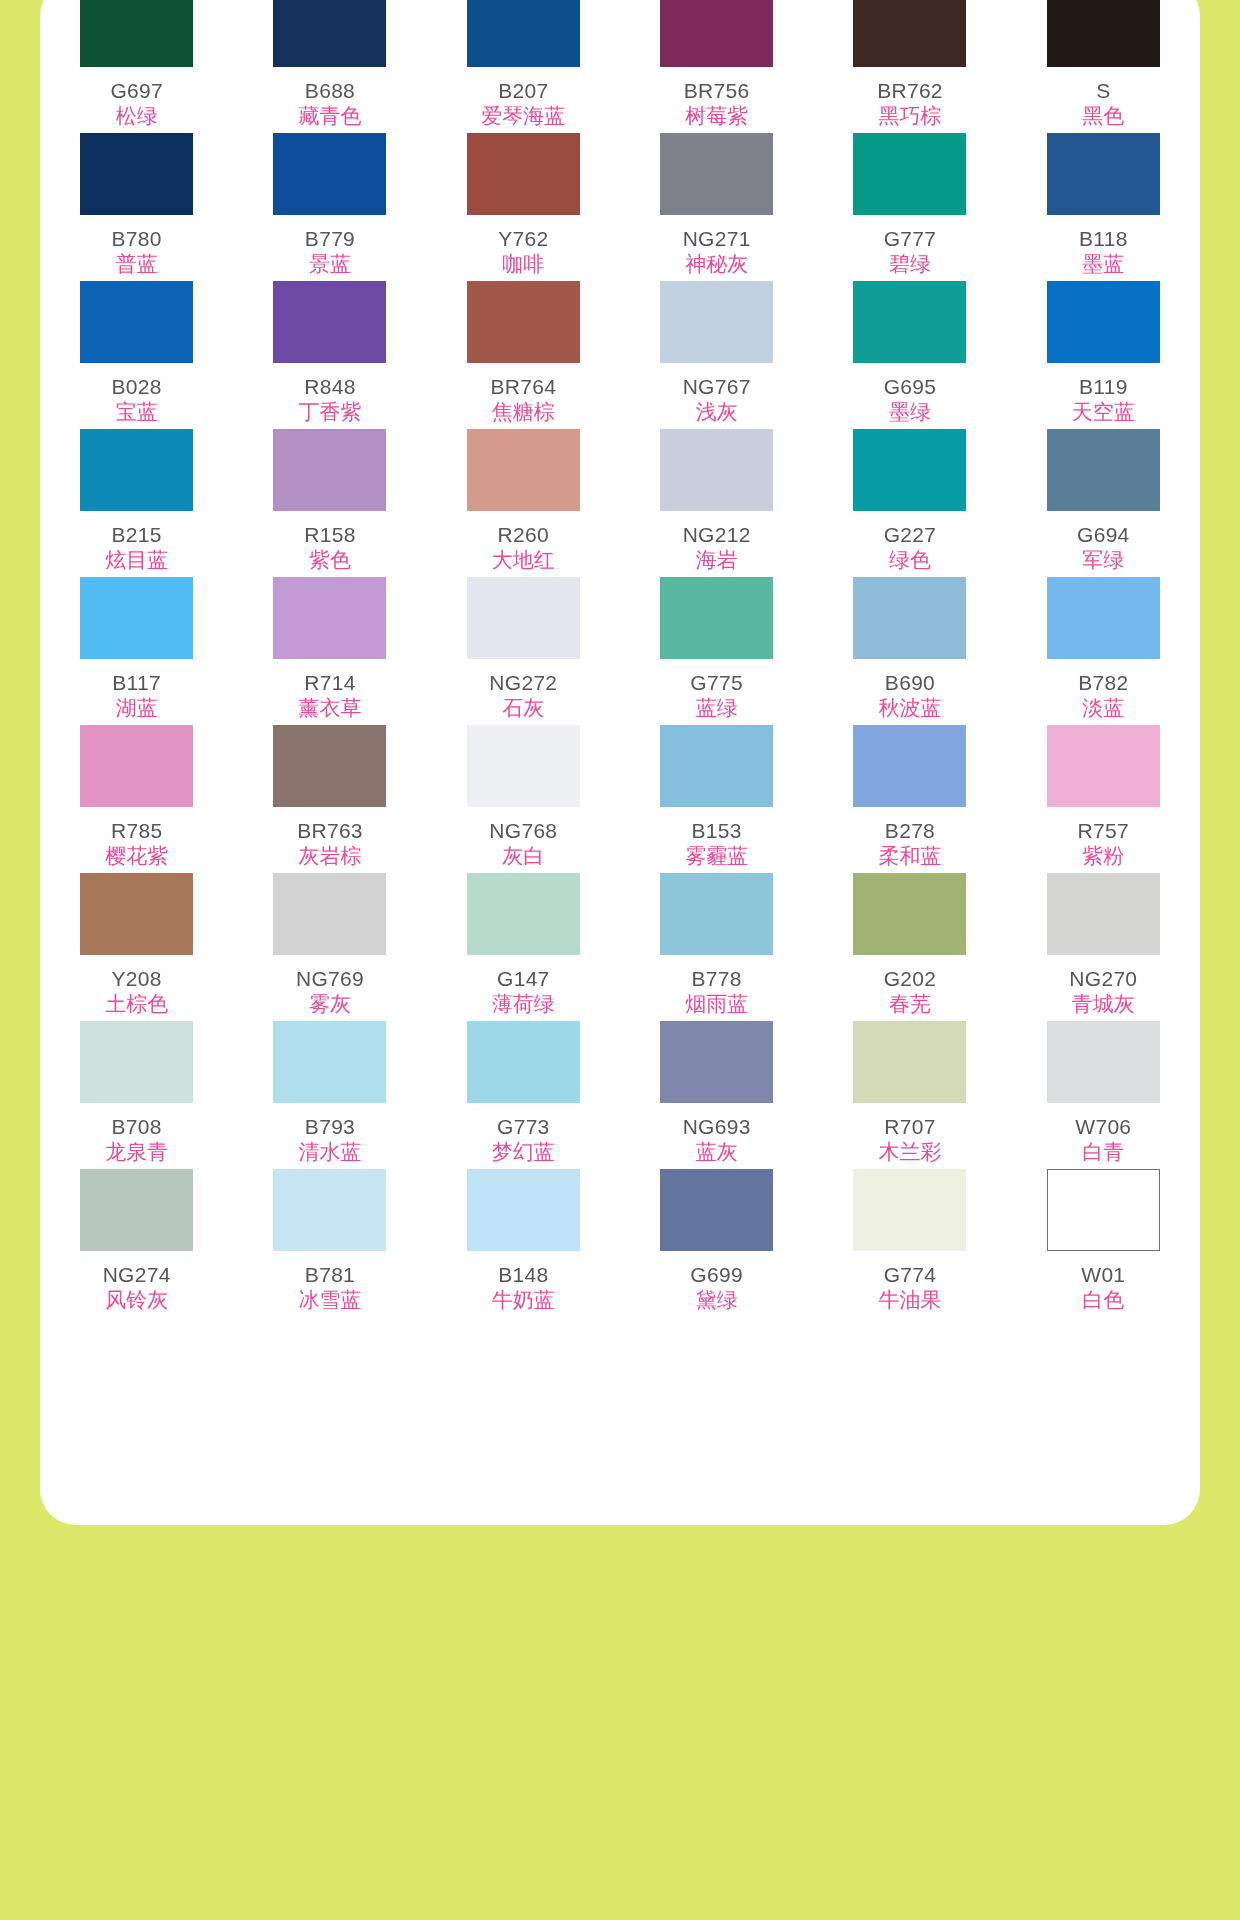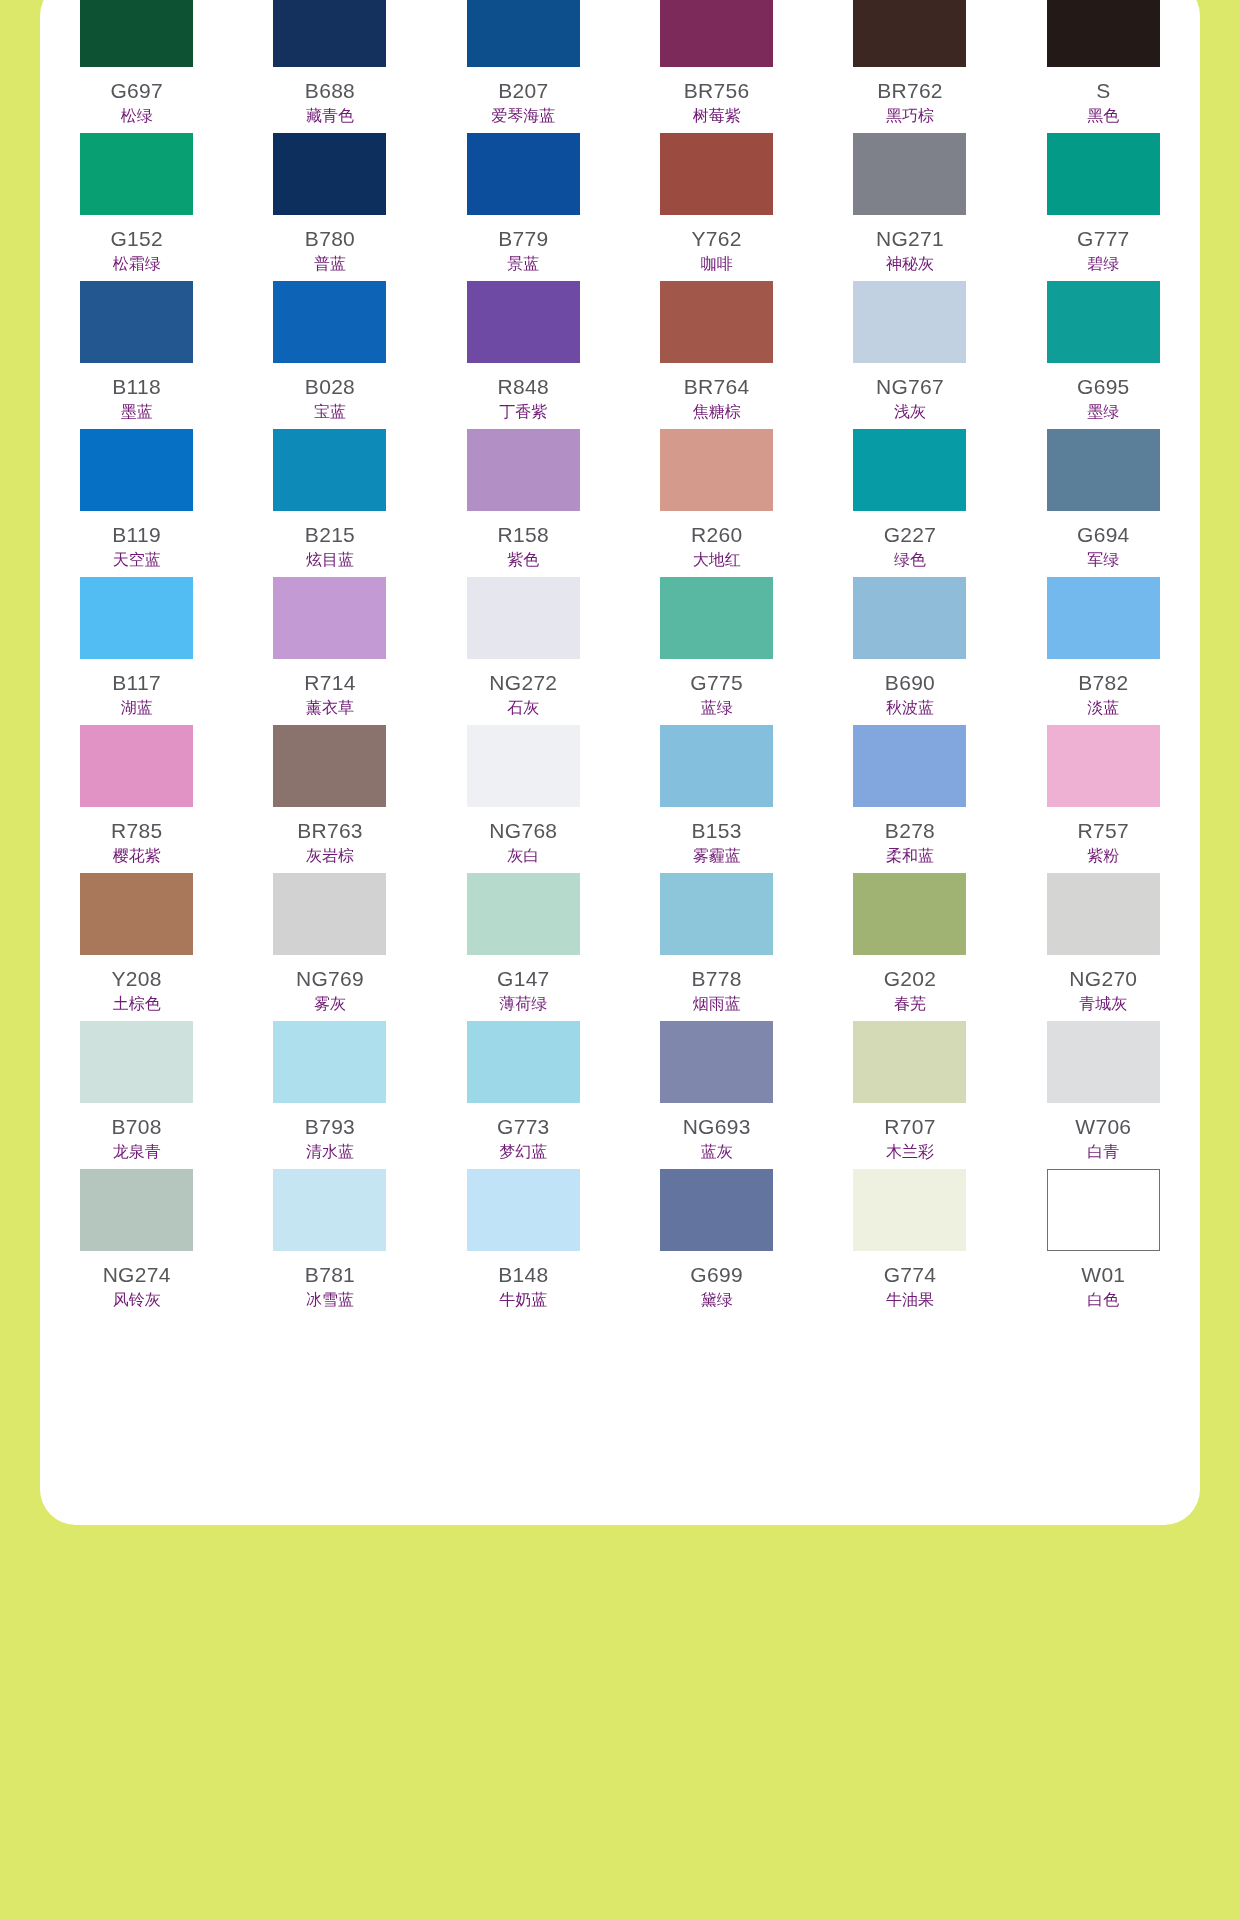--- a/index.html
+++ b/index.html
@@ -53,23 +53,23 @@
     margin-top: 11px;
     font-size: 21px;
     line-height: 25px;
     color: #55565a;
     letter-spacing: 0.3px;
     text-align: center;
     white-space: nowrap;
   }
   .name {
     margin-top: 1px;
-    font-size: 16px;
+    font-size: 21px;
     line-height: 24px;
-    color: #701a75;
+    color: #ec4899;
     text-align: center;
     white-space: nowrap;
   }
 </style>
 </head>
 <body style="background: rgb(220, 232, 106);">
 
 <div id="card" style="background: rgb(255, 255, 255);">
   <div id="grid">
       <div class="cell">
@@ -96,25 +96,20 @@
         <div class="swatch" style="background: rgb(60, 39, 34);"></div>
         <div class="code">BR762</div>
         <div class="name">黑巧棕</div>
       </div>
       <div class="cell">
         <div class="swatch" style="background: rgb(35, 26, 24);"></div>
         <div class="code">S</div>
         <div class="name">黑色</div>
       </div>
       <div class="cell">
-        <div class="swatch" style="background: rgb(8, 160, 115);"></div>
-        <div class="code">G152</div>
-        <div class="name">松霜绿</div>
-      </div>
-      <div class="cell">
         <div class="swatch" style="background: rgb(13, 47, 94);"></div>
         <div class="code">B780</div>
         <div class="name">普蓝</div>
       </div>
       <div class="cell">
         <div class="swatch" style="background: rgb(12, 78, 156);"></div>
         <div class="code">B779</div>
         <div class="name">景蓝</div>
       </div>
       <div class="cell">
@@ -174,20 +169,25 @@
       </div>
       <div class="cell">
         <div class="swatch" style="background: rgb(178, 143, 196);"></div>
         <div class="code">R158</div>
         <div class="name">紫色</div>
       </div>
       <div class="cell">
         <div class="swatch" style="background: rgb(212, 155, 140);"></div>
         <div class="code">R260</div>
         <div class="name">大地红</div>
+      </div>
+      <div class="cell">
+        <div class="swatch" style="background: rgb(199, 206, 220);"></div>
+        <div class="code">NG212</div>
+        <div class="name">海岩</div>
       </div>
       <div class="cell">
         <div class="swatch" style="background: rgb(6, 155, 165);"></div>
         <div class="code">G227</div>
         <div class="name">绿色</div>
       </div>
       <div class="cell">
         <div class="swatch" style="background: rgb(91, 127, 153);"></div>
         <div class="code">G694</div>
         <div class="name">军绿</div>

